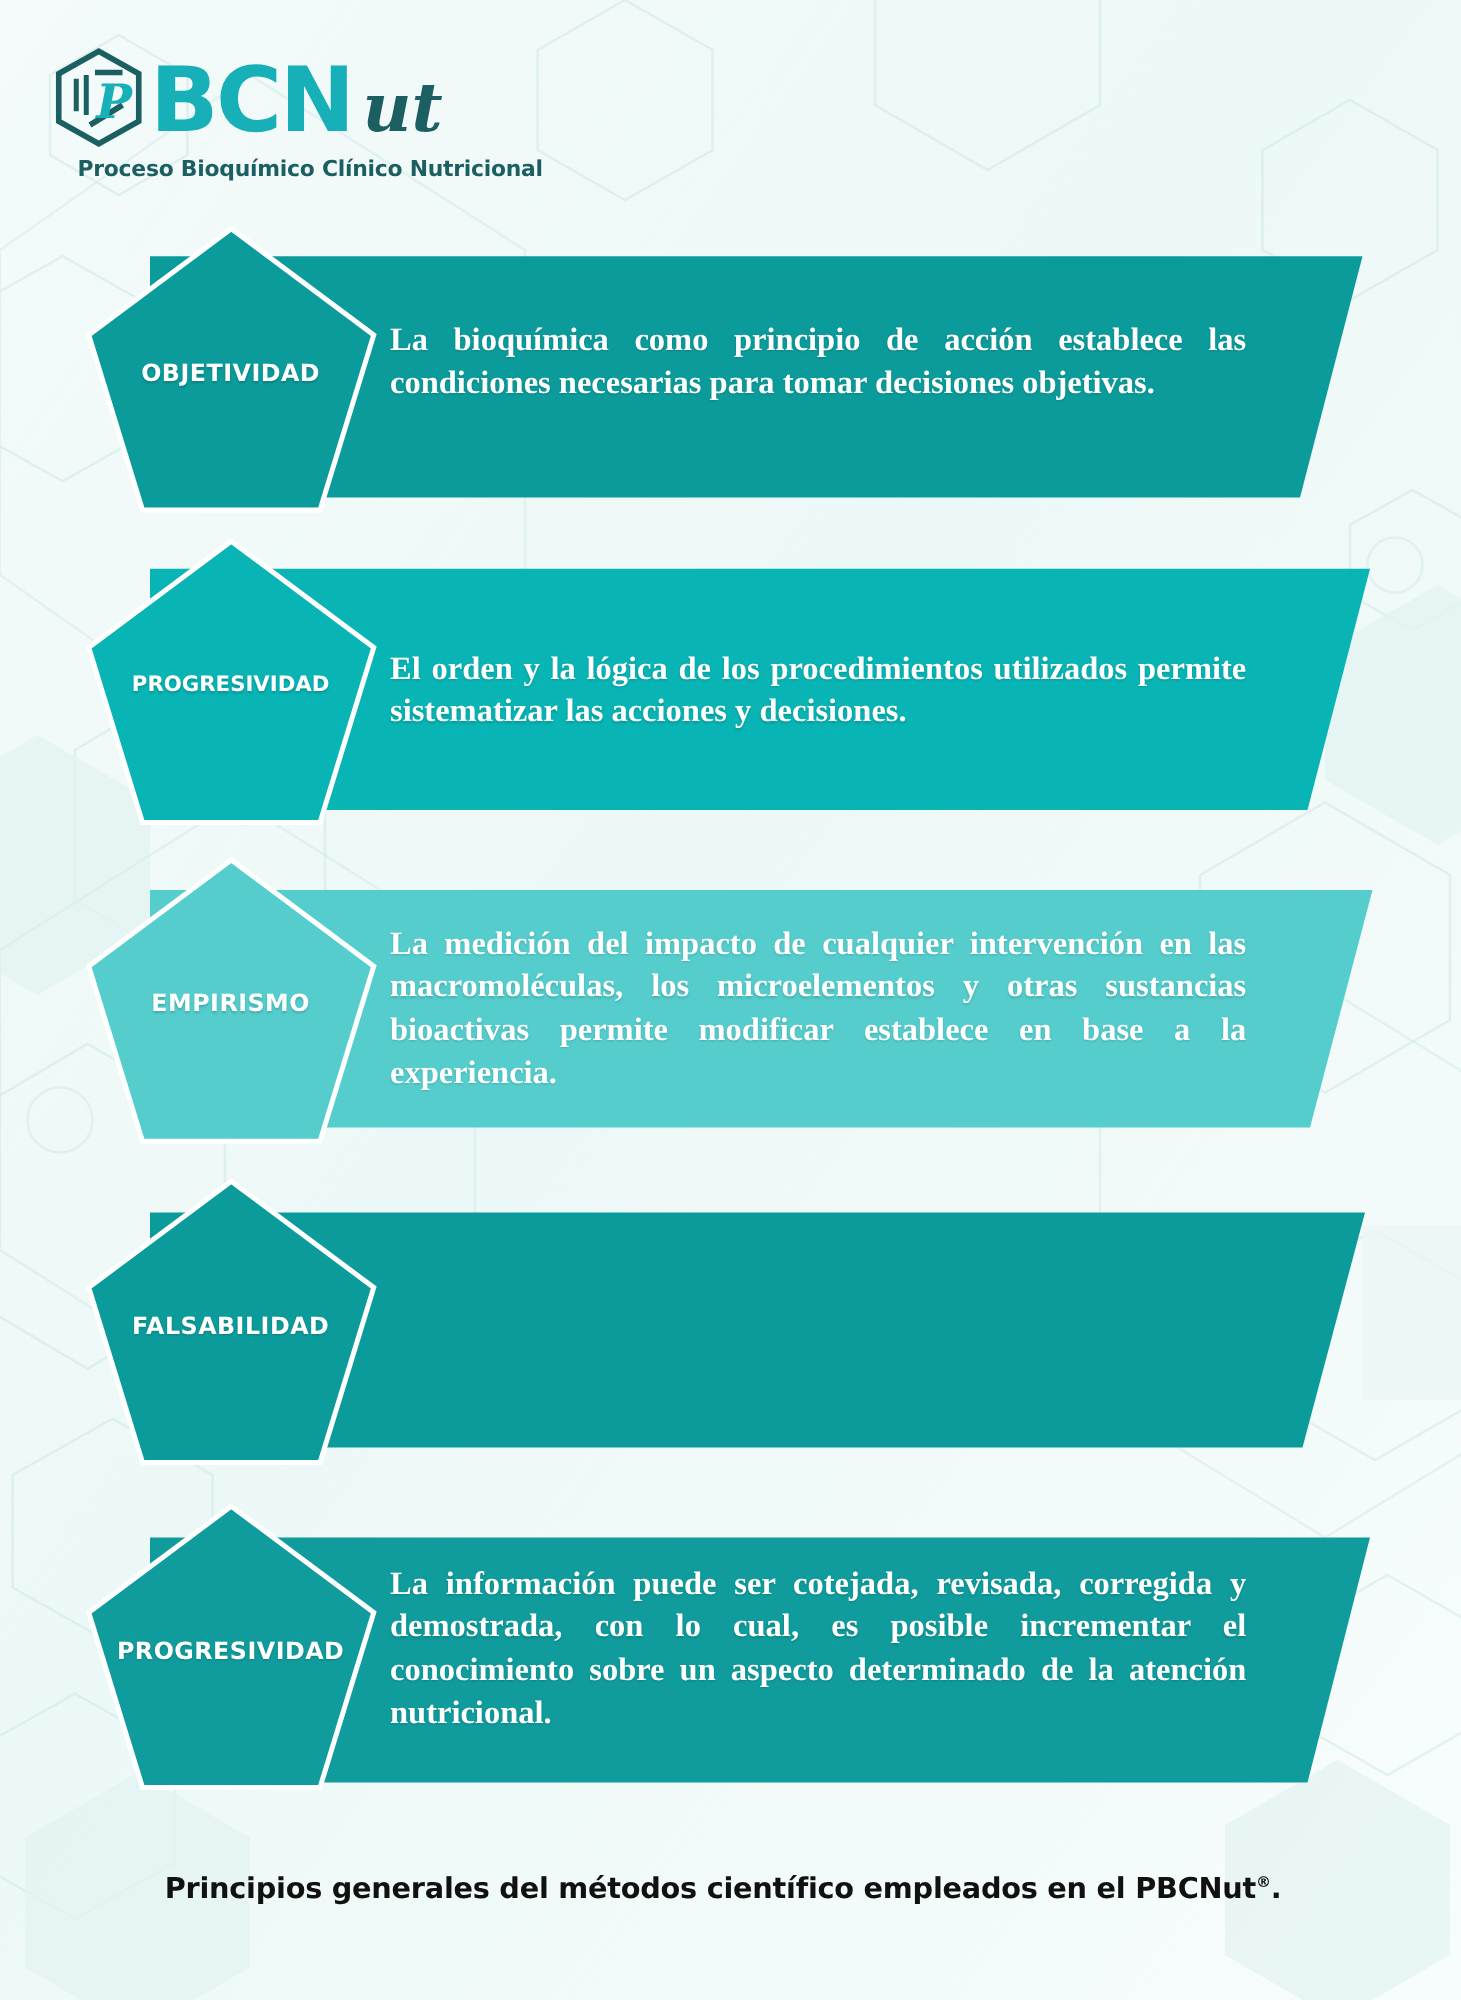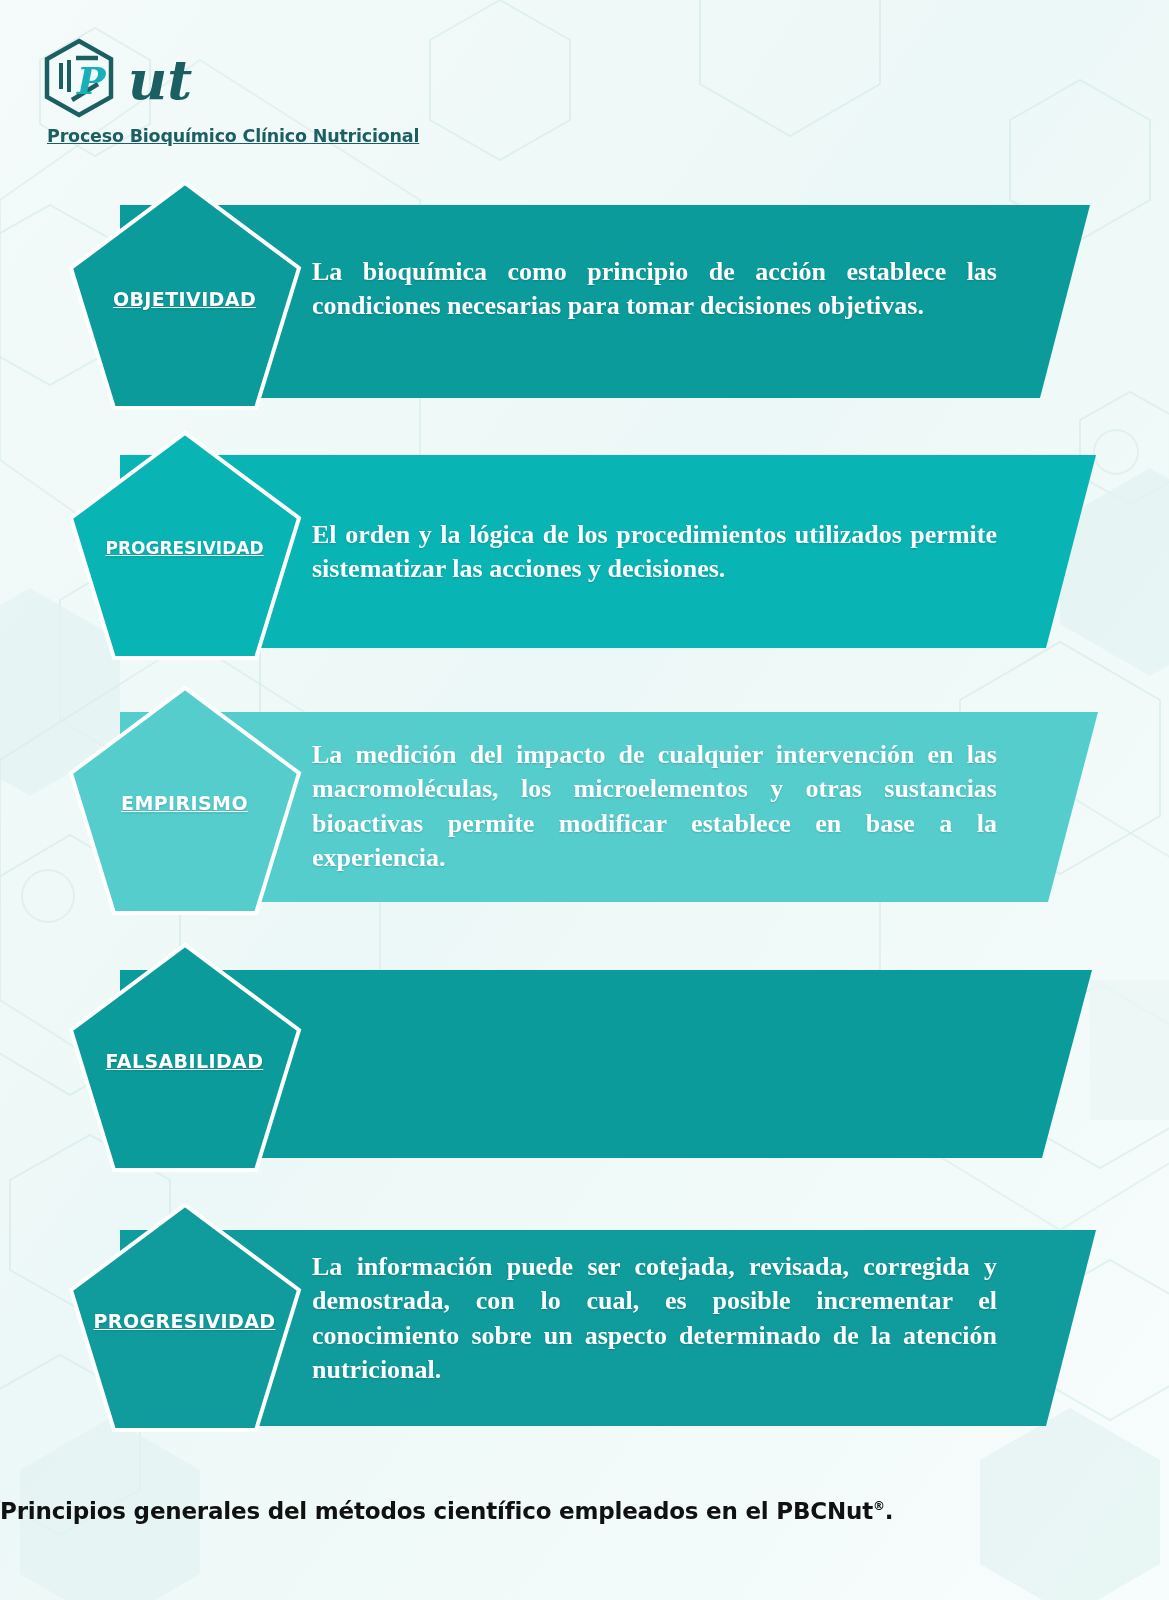--- a/index.html
+++ b/index.html
@@ -55,28 +55,27 @@
     color: #1b5f63;
     font-family: "DejaVu Serif", serif;
     font-style: italic;
     font-weight: bold;
     font-size: 54px;
     letter-spacing: 0px;
     margin-left: 8px;
   }
   .tagline {
     margin-top: 2px;
-    margin-left: 7px;
+    margin-left: 22px;
     font-family: "DejaVu Sans", sans-serif;
     font-weight: bold;
     font-size: 17.5px;
     letter-spacing: -0.2px;
     color: #1b5f63;
     white-space: nowrap;
-    text-decoration: underline;
   }
 
   
   .row {
     position: absolute;
     left: 0;
     width: 1169px;
   }
   .band {
     position: absolute;
@@ -94,21 +93,20 @@
     position: absolute;
     left: 72px;
     width: 225px;
     text-align: center;
     font-family: "DejaVu Sans", sans-serif;
     font-weight: bold;
     font-size: 19px;
     letter-spacing: 0.4px;
     color: #ffffff;
     text-shadow: 0 1px 2px rgba(0,0,0,0.18);
-    text-decoration: underline;
   }
   .pent-label.small { font-size: 17px; letter-spacing: 0px; }
   .body-text {
     position: absolute;
     left: 312px;
     width: 685px;
     color: #ffffff;
     font-family: Liberation Serif, serif;
     font-weight: bold;
     font-size: 26px;
@@ -117,21 +115,21 @@
     text-shadow: 0 1px 2px rgba(0,0,0,0.16);
   }
   .body-text.j3 { text-align: justify; }
 
   
   .caption {
     position: absolute;
     left: 0;
     top: 1498px;
     width: 1157px;
-    text-align: left;
+    text-align: center;
     font-family: "DejaVu Sans", sans-serif;
     font-weight: bold;
     font-size: 23px;
     letter-spacing: -0.2px;
     color: #111111;
   }
   .caption sup { font-size: 12px; vertical-align: super; }
 </style>
 </head>
 <body>
@@ -188,20 +186,21 @@
         <svg viewBox="0 0 78 88" xmlns="http://www.w3.org/2000/svg">
           <polygon points="39,5 71,23 71,61 39,79 7,61 7,23" fill="none" stroke="#1b5f63" stroke-width="4.5"></polygon>
           <rect x="19" y="27" width="4" height="26" fill="#1b5f63"></rect>
           <rect x="27" y="24" width="4" height="32" fill="#1b5f63"></rect>
           <path d="M 32 64 L 58 48" stroke="#1b5f63" stroke-width="4.5" fill="none"></path>
           <path d="M 36 22 L 58 22" stroke="#1b5f63" stroke-width="4.5" fill="none"></path>
           <text x="37" y="58" font-family="DejaVu Serif, serif" font-style="italic" font-weight="bold" font-size="38" fill="#17AFB8">P</text>
         </svg>
       </span>
       <span class="wordmark">
+        <span class="bcn">BCN</span>
           <span class="ut">ut</span>
       </span>
     </div>
     <div class="tagline">Proceso Bioquímico Clínico Nutricional</div>
   </div>
 
   <div class="row" style="top:180px;height:245px">
     <div class="band">
       <svg width="1169" height="245" viewBox="0 0 1169 245" xmlns="http://www.w3.org/2000/svg">
         <polygon points="120,25 1090,25 1040,218 120,218" fill="#0C9B9B"></polygon>

